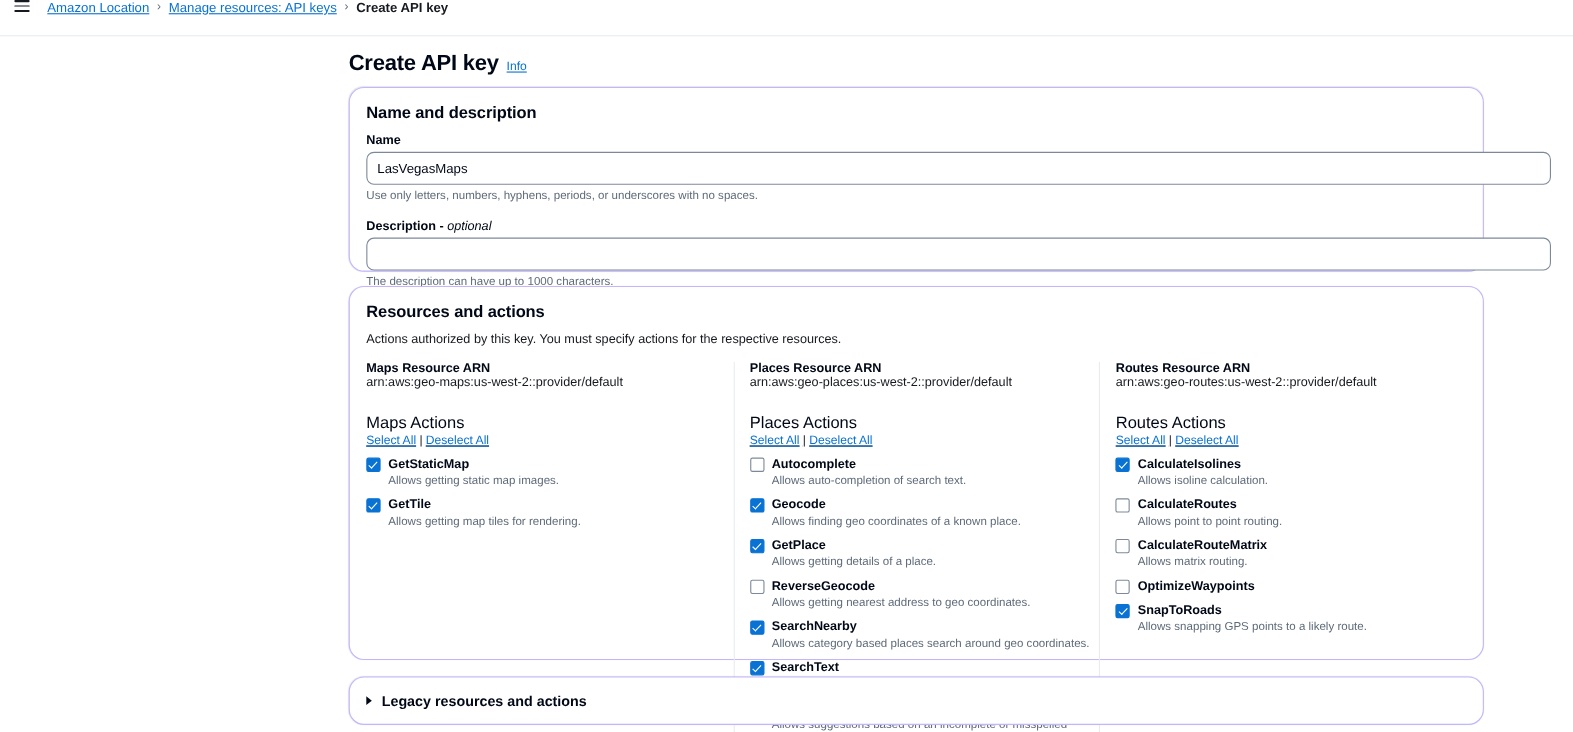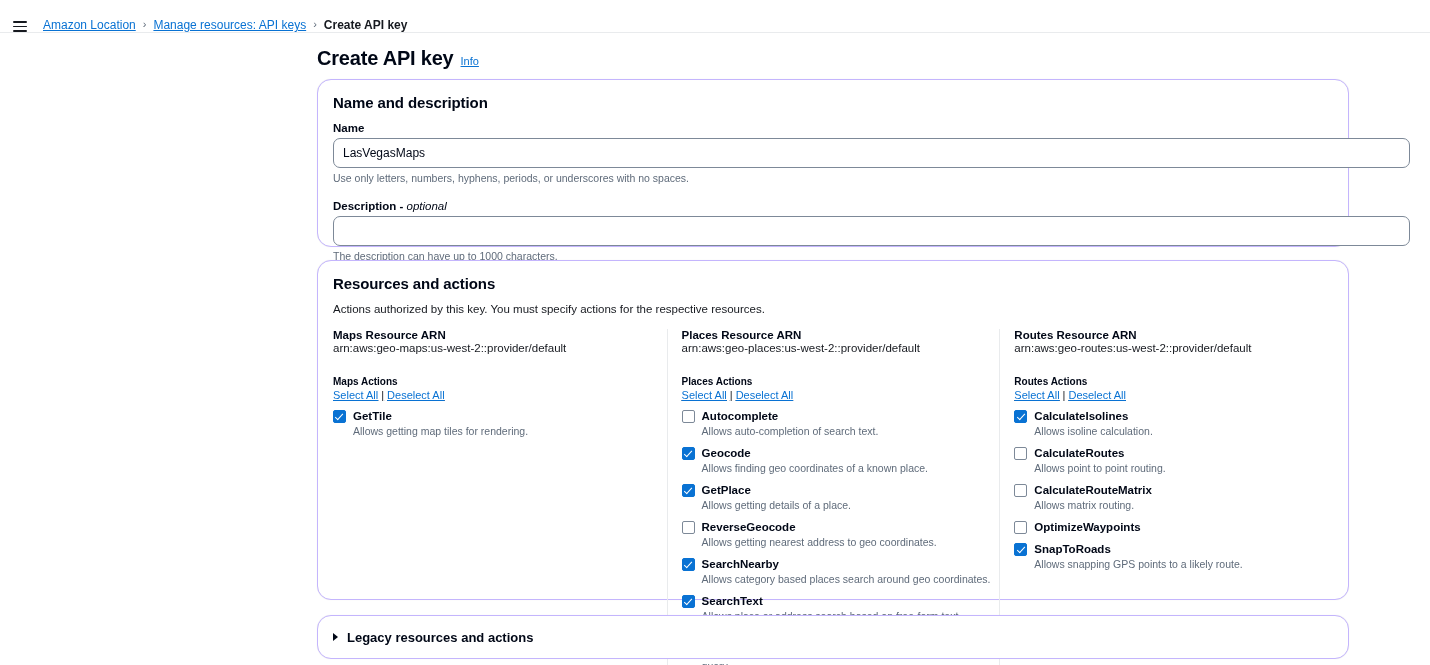--- a/index.html
+++ b/index.html
@@ -9,21 +9,21 @@
     background: #ffffff;
     font-family: "Liberation Sans", sans-serif;
     color: #16191f;
     overflow: hidden;
   }
 
   
   .topbar {
     height: 33px;
     display: flex;
-    align-items: flex-end;
+    align-items: flex-start;
     border-bottom: 1px solid #e9ebed;
     padding-left: 13px;
   }
   .hamburger {
     width: 14px; height: 11px;
     display: flex; flex-direction: column; justify-content: space-between;
     cursor: pointer;
     margin-right: 16px;
   }
   .hamburger span { display: block; height: 1.6px; background: #16191f; border-radius: 1px; }
@@ -82,21 +82,21 @@
   
   .cols { display: flex; }
   .col { position: relative; }
   .col-maps   { width: 369px; padding-right: 14px; }
   .col-places { width: 368px; padding-left: 14px; border-left: 1px solid #e9ebed; }
   .col-routes { width: 369px; padding-left: 14px; border-left: 1px solid #e9ebed; }
 
   .arn-name { font-size: 11.5px; font-weight: 700; color: #000716; }
   .arn-val  { font-size: 11.5px; color: #16191f; margin-top: 1px; }
 
-  .actions-head { font-size: 10px; font-weight: 700; color: #000716; margin-top: 22px; }
+  .actions-head { font-size: 15px; font-weight: 400; color: #000716; margin-top: 22px; }
   .sel-row { font-size: 11px; margin-top: 2px; margin-bottom: 8px; text-decoration: underline; }
   .sel-link { color: #0972d3; text-decoration: underline; cursor: pointer; }
   .sel-pipe { color: #16191f; margin: 0 3px; }
 
   .act-item { margin-bottom: 8px; position: relative; padding-left: 20px; }
   .cb {
     position: absolute; left: 0; top: 1px;
     width: 13px; height: 13px;
     border-radius: 2px;
     border: 1.5px solid #7d8998;
@@ -172,20 +172,25 @@
     <p class="card-sub">Actions authorized by this key. You must specify actions for the respective resources.</p>
 
     <div class="cols" id="columns-container">
         <div class="col col-maps">
           <div class="arn-name">Maps Resource ARN</div>
           <div class="arn-val">arn:aws:geo-maps:us-west-2::provider/default</div>
           <div class="actions-head">Maps Actions</div>
           <div class="sel-row"><span class="sel-link">Select All</span><span class="sel-pipe">|</span><span class="sel-link">Deselect All</span></div>
           <div class="act-item">
             <span class="cb on"></span>
+            <div class="act-name">GetStaticMap</div>
+            <div class="act-desc">Allows getting static map images.</div>
+          </div>
+          <div class="act-item">
+            <span class="cb on"></span>
             <div class="act-name">GetTile</div>
             <div class="act-desc">Allows getting map tiles for rendering.</div>
           </div>
         </div>
         <div class="col col-places">
           <div class="arn-name">Places Resource ARN</div>
           <div class="arn-val">arn:aws:geo-places:us-west-2::provider/default</div>
           <div class="actions-head">Places Actions</div>
           <div class="sel-row"><span class="sel-link">Select All</span><span class="sel-pipe">|</span><span class="sel-link">Deselect All</span></div>
           <div class="act-item">

